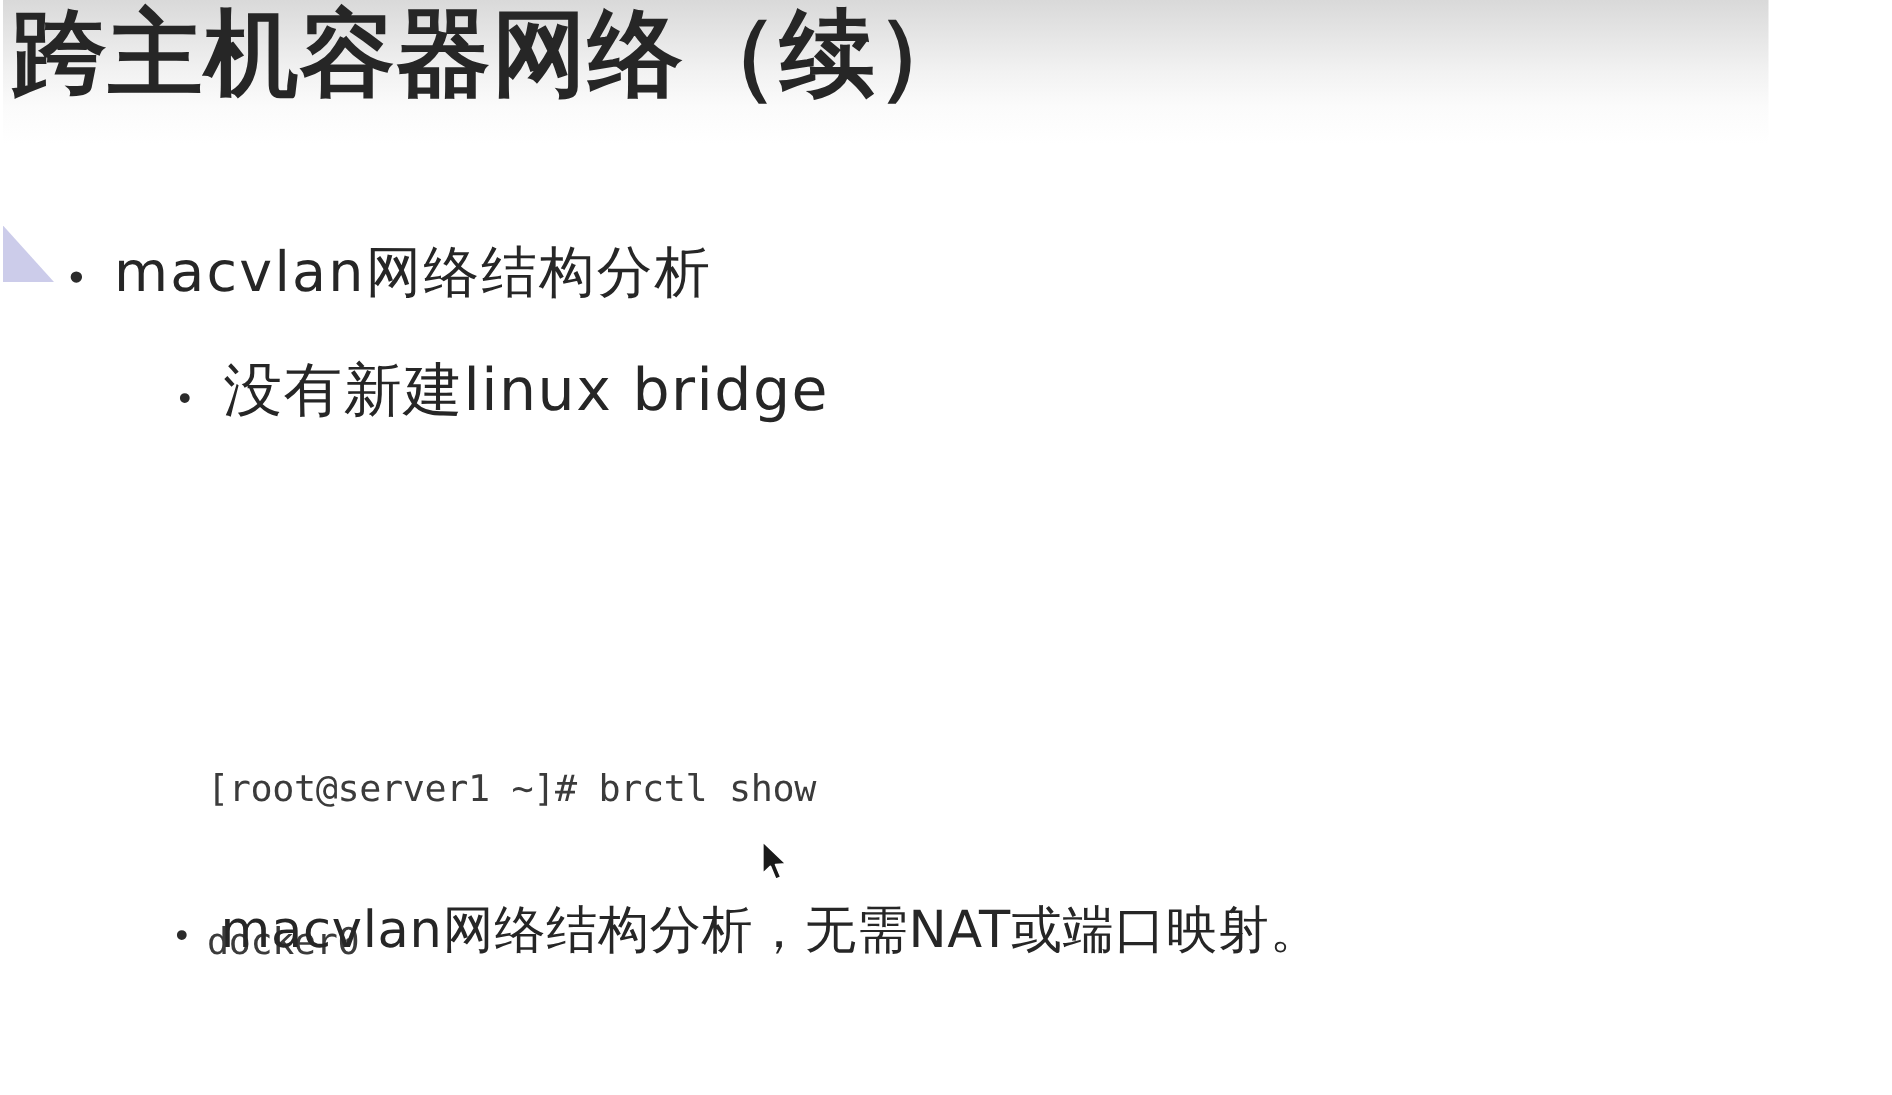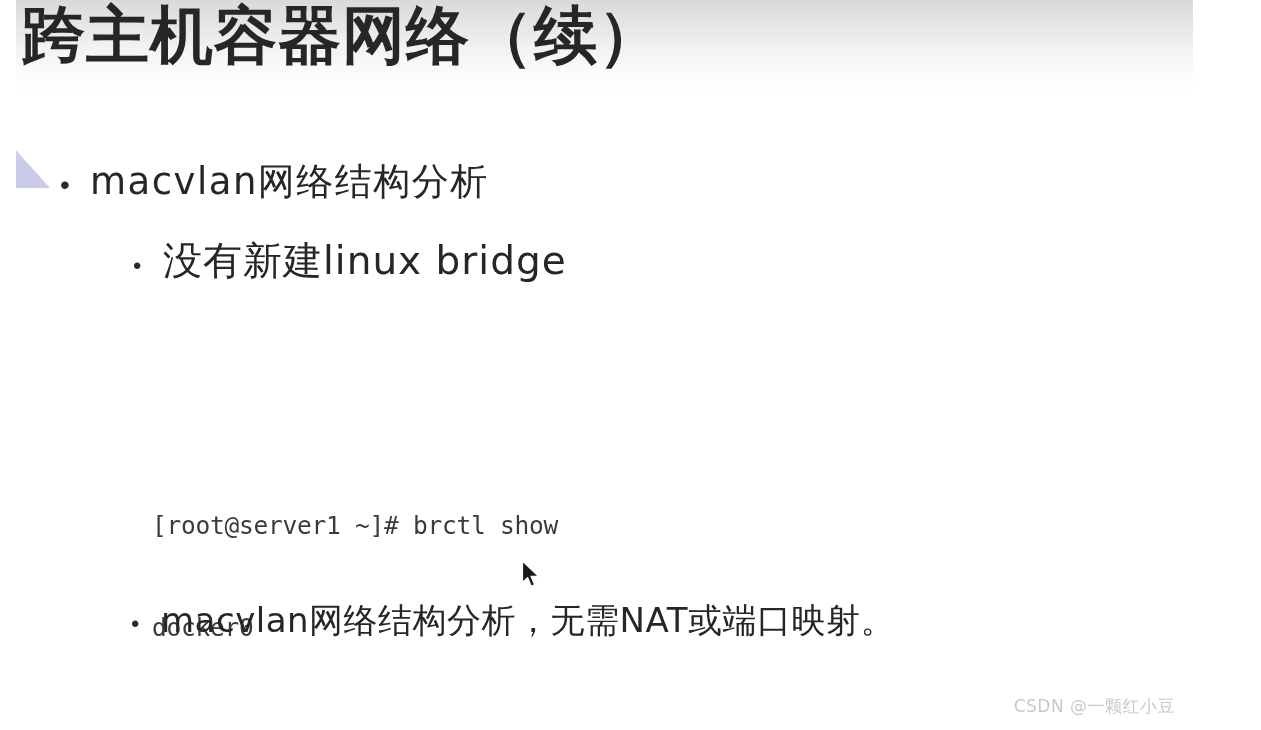--- a/index.html
+++ b/index.html
@@ -12,21 +12,21 @@
     background: #ffffff;
     font-family: "Liberation Sans", "DejaVu Sans", sans-serif;
     overflow: hidden;
     position: relative;
     -webkit-font-smoothing: antialiased;
   }
 
   
   #slide {
     position: absolute;
-    left: 16px; top: 0;
+    left: 2px; top: 0;
     width: 1177px;
     height: 730px;
     background: #ffffff;
     overflow: hidden;
   }
 
   
   .header-band {
     position: absolute;
     left: 0; top: 0;
@@ -204,15 +204,14 @@
     <span class="dot">•</span>
     <span class="btext">macvlan网络结构分析，无需NAT或端口映射。</span>
   </div>
 
   <div class="cursor">
     <svg width="22" height="30" viewBox="0 0 22 30" xmlns="http://www.w3.org/2000/svg">
       <path d="M1.5 1 L1.5 22.5 L6.6 17.6 L10.2 26.2 L13.6 24.7 L10.1 16.4 L17.2 16.0 Z" fill="#1a1a1a" stroke="#ffffff" stroke-width="1.2" stroke-linejoin="round"></path>
     </svg>
   </div>
 
-  <div class="watermark">CSDN @一颗红小豆</div>
 
 </div>
 
 </body></html>

